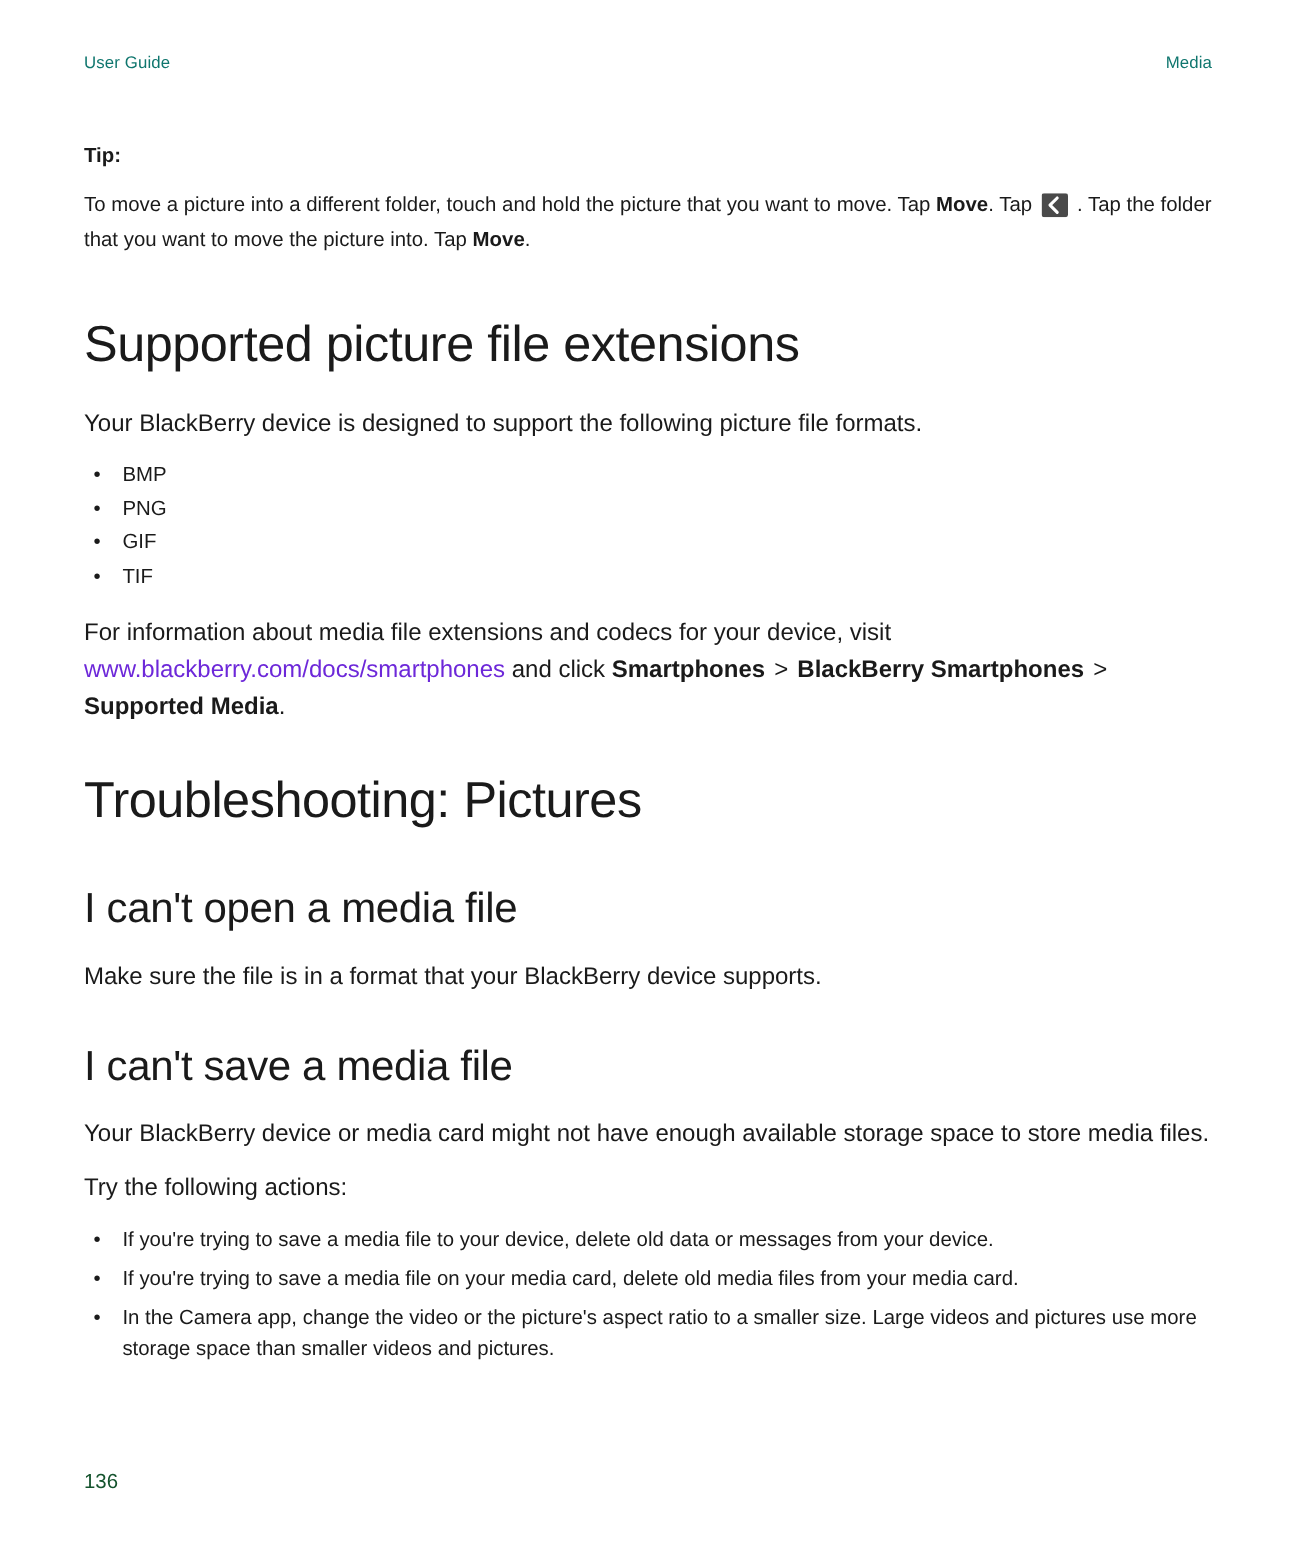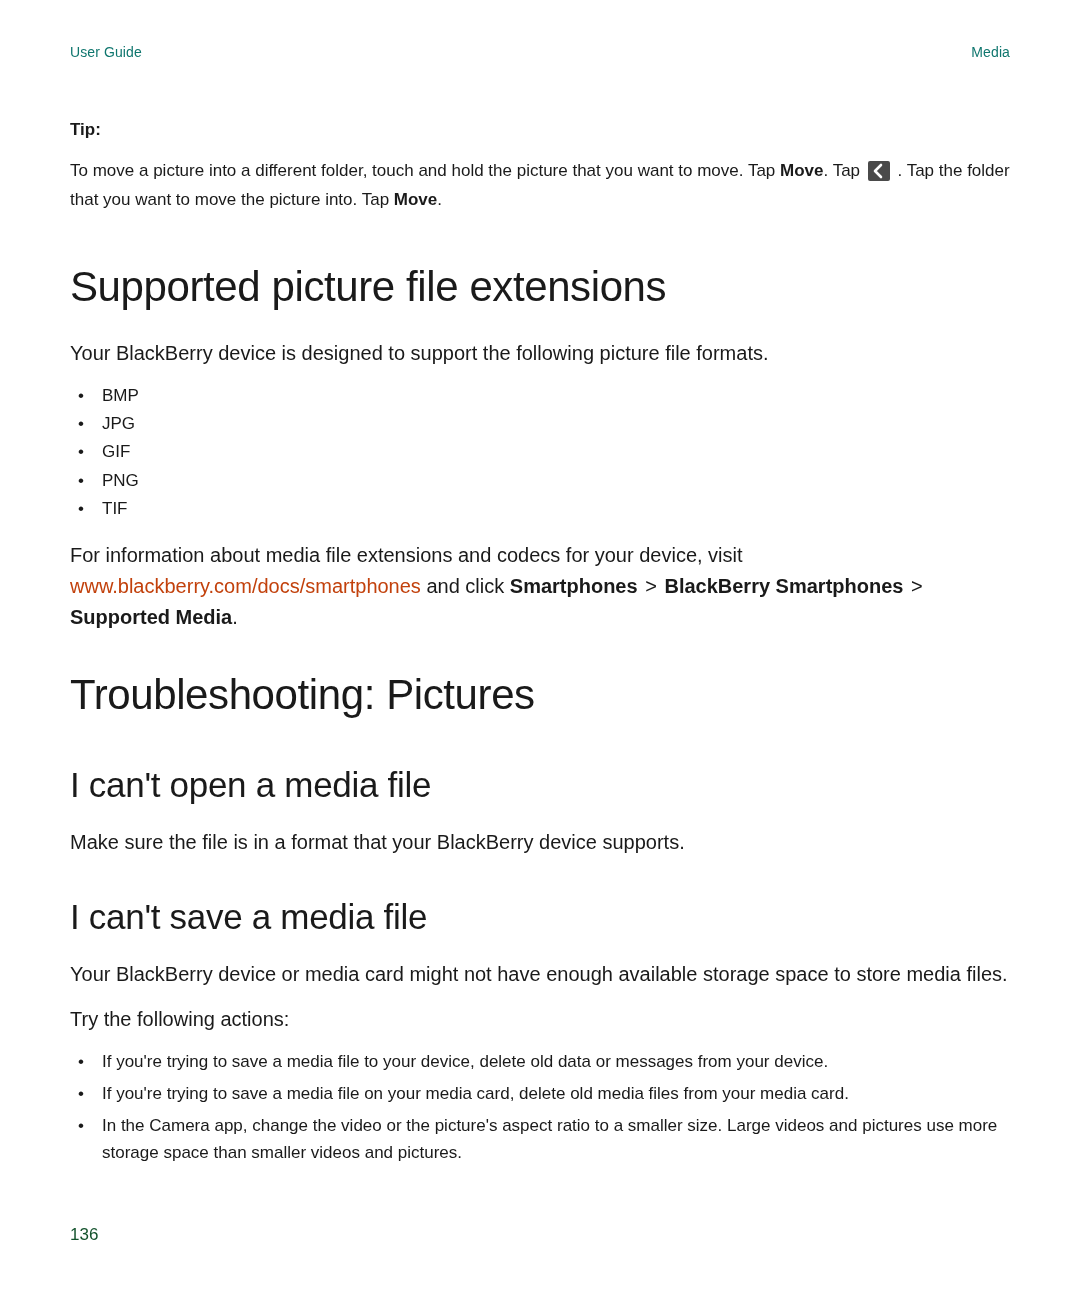--- a/index.html
+++ b/index.html
@@ -70,21 +70,21 @@
     }
     ul.tight li { margin-bottom: 2px; }
     ul.bullets li::before {
       content: "•";
       position: absolute;
       left: 8px;
       top: 0;
       font-size: 17px;
     }
     a.link {
-      color: #c2410c;
+      color: #6d28d9;
       text-decoration: none;
     }
     .breadcrumb-sep { margin: 0 2px; }
     .page-number {
       position: absolute;
       left: 70px;
       bottom: 48px;
       font-size: 17px;
       color: #14532d;
     }
@@ -105,23 +105,22 @@
         <path d="M13 4 L7 10 L13 16" stroke="#ffffff" stroke-width="2.6" fill="none" stroke-linecap="round" stroke-linejoin="round"></path>
       </svg></span><span> . Tap the folder that you want to move the picture into. Tap </span><span class="bold">Move</span><span>.</span>
 </p>
 
 <h1>Supported picture file extensions</h1>
 
 <p class="body">Your BlackBerry device is designed to support the following picture file formats.</p>
 
 <ul class="bullets tight">
   <li>BMP</li>
-  <li>JPG</li>
+  <li>PNG</li>
   <li>GIF</li>
-  <li>PNG</li>
   <li>TIF</li>
 </ul>
 
 <p class="body">
   <span>For information about media file extensions and codecs for your device, visit </span><a href="#" class="link">www.blackberry.com/docs/smartphones</a><span> and click </span><span class="bold">Smartphones</span><span class="breadcrumb-sep"> <span>&gt;</span> </span><span class="bold">BlackBerry Smartphones</span><span class="breadcrumb-sep"> <span>&gt;</span> </span><span class="bold">Supported Media</span><span>.</span>
 </p>
 
 <h1 style="margin-top:32px;">Troubleshooting: Pictures</h1>
 
 <h2>I can't open a media file</h2>

